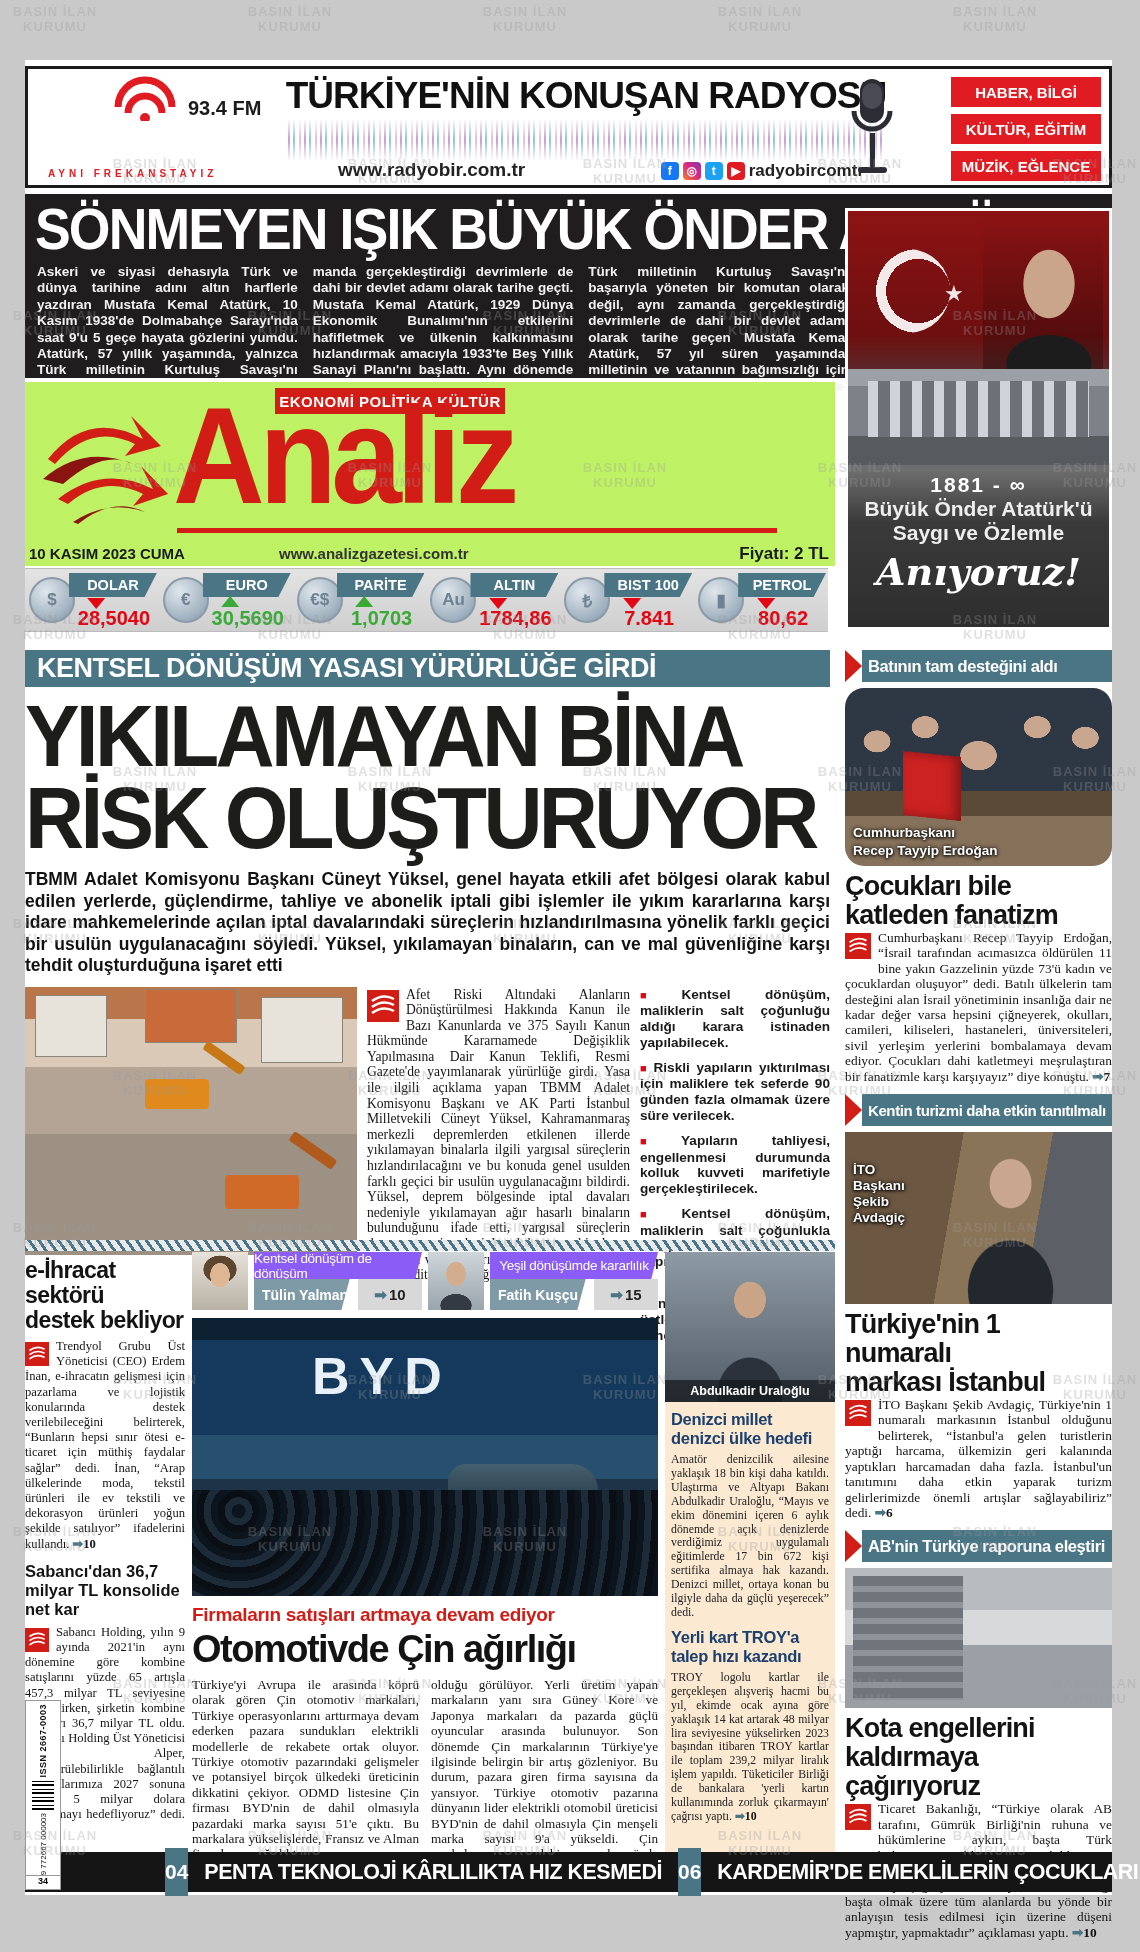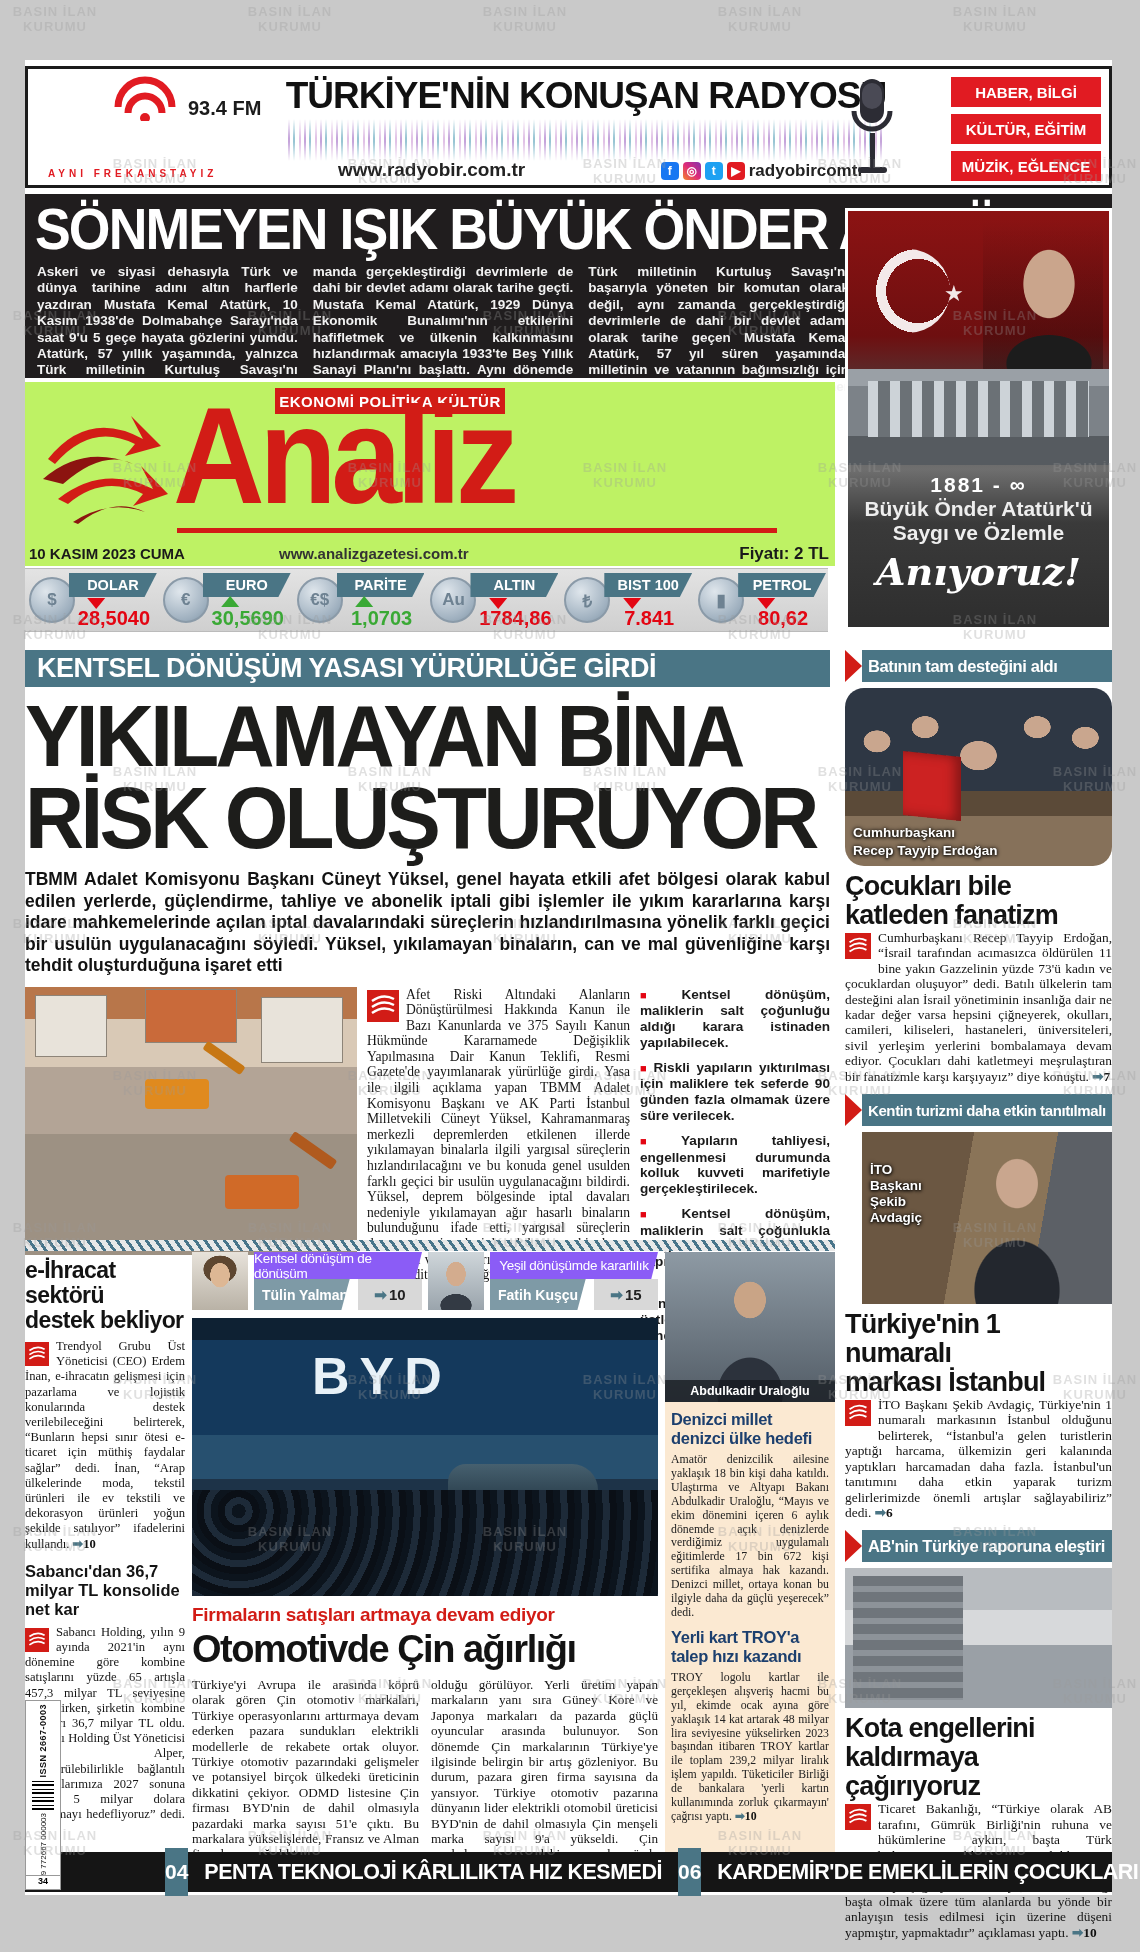--- a/index.html
+++ b/index.html
@@ -146,21 +146,21 @@
       radial-gradient(ellipse 22px 18px at 12% 30%,#c9a68e 0 60%,transparent 62%),
       radial-gradient(ellipse 22px 18px at 30% 22%,#c9a68e 0 60%,transparent 62%),
       radial-gradient(ellipse 22px 18px at 72% 22%,#c9a68e 0 60%,transparent 62%),
       radial-gradient(ellipse 22px 18px at 90% 28%,#c9a68e 0 60%,transparent 62%),
       linear-gradient(180deg,#2e3744 0 58%,#5b4a38 58% 72%,#86715a 72% 100%); border-radius: 19px;}
   .flagtr{position:absolute;left:58px;top:66px;width:58px;height:64px;background:#c22;transform:skewY(6deg);
       box-shadow:inset -6px 0 12px rgba(0,0,0,.35);}
   #ph-avdagic{height:172px;background:
       radial-gradient(ellipse 34px 40px at 62% 30%,#c9a68e 0 60%,transparent 63%),
       radial-gradient(ellipse 60px 70px at 62% 92%,#23272e 0 70%,transparent 72%),
-      linear-gradient(100deg,#6b5742 0 40%,#8a7458 40% 70%,#5c6066 70% 100%); margin-left: 17px;}
+      linear-gradient(100deg,#6b5742 0 40%,#8a7458 40% 70%,#5c6066 70% 100%);}
   #ph-ticaret{height:140px;background:
       linear-gradient(180deg,#b8bcc0 0 30%,#d7d9db 30% 55%,#9aa0a6 55% 100%);}
   .tb-build{position:absolute;left:8px;top:8px;width:110px;height:124px;
       background:repeating-linear-gradient(180deg,#6f757b 0 10px,#8d9399 10px 16px);}
   .tb-sign{position:absolute;right:14px;top:22px;width:104px;height:96px;background:#c01818;border-radius:6px;
       color:#fff;font-size:11px;font-weight:800;text-align:center;display:flex;align-items:center;justify-content:center;
       padding:4px;box-sizing:border-box;line-height:14px;}
 
   
   .hatch{height:11px;background:repeating-linear-gradient(55deg,#49758a 0 3px,#e9e9e9 3px 8px);}

